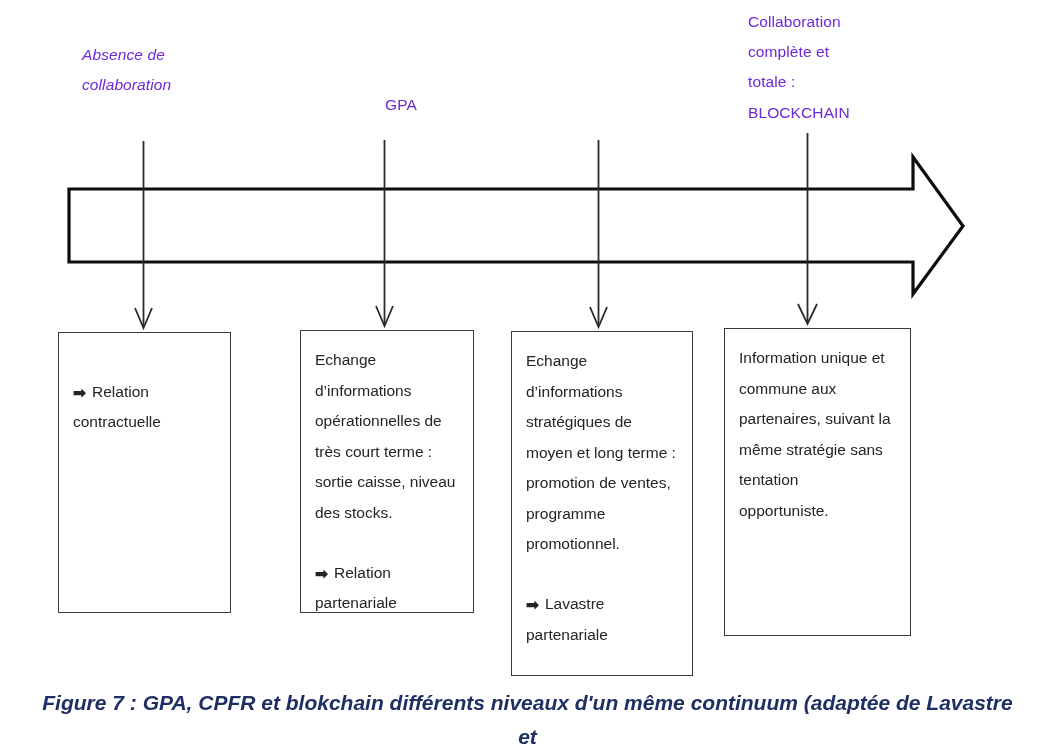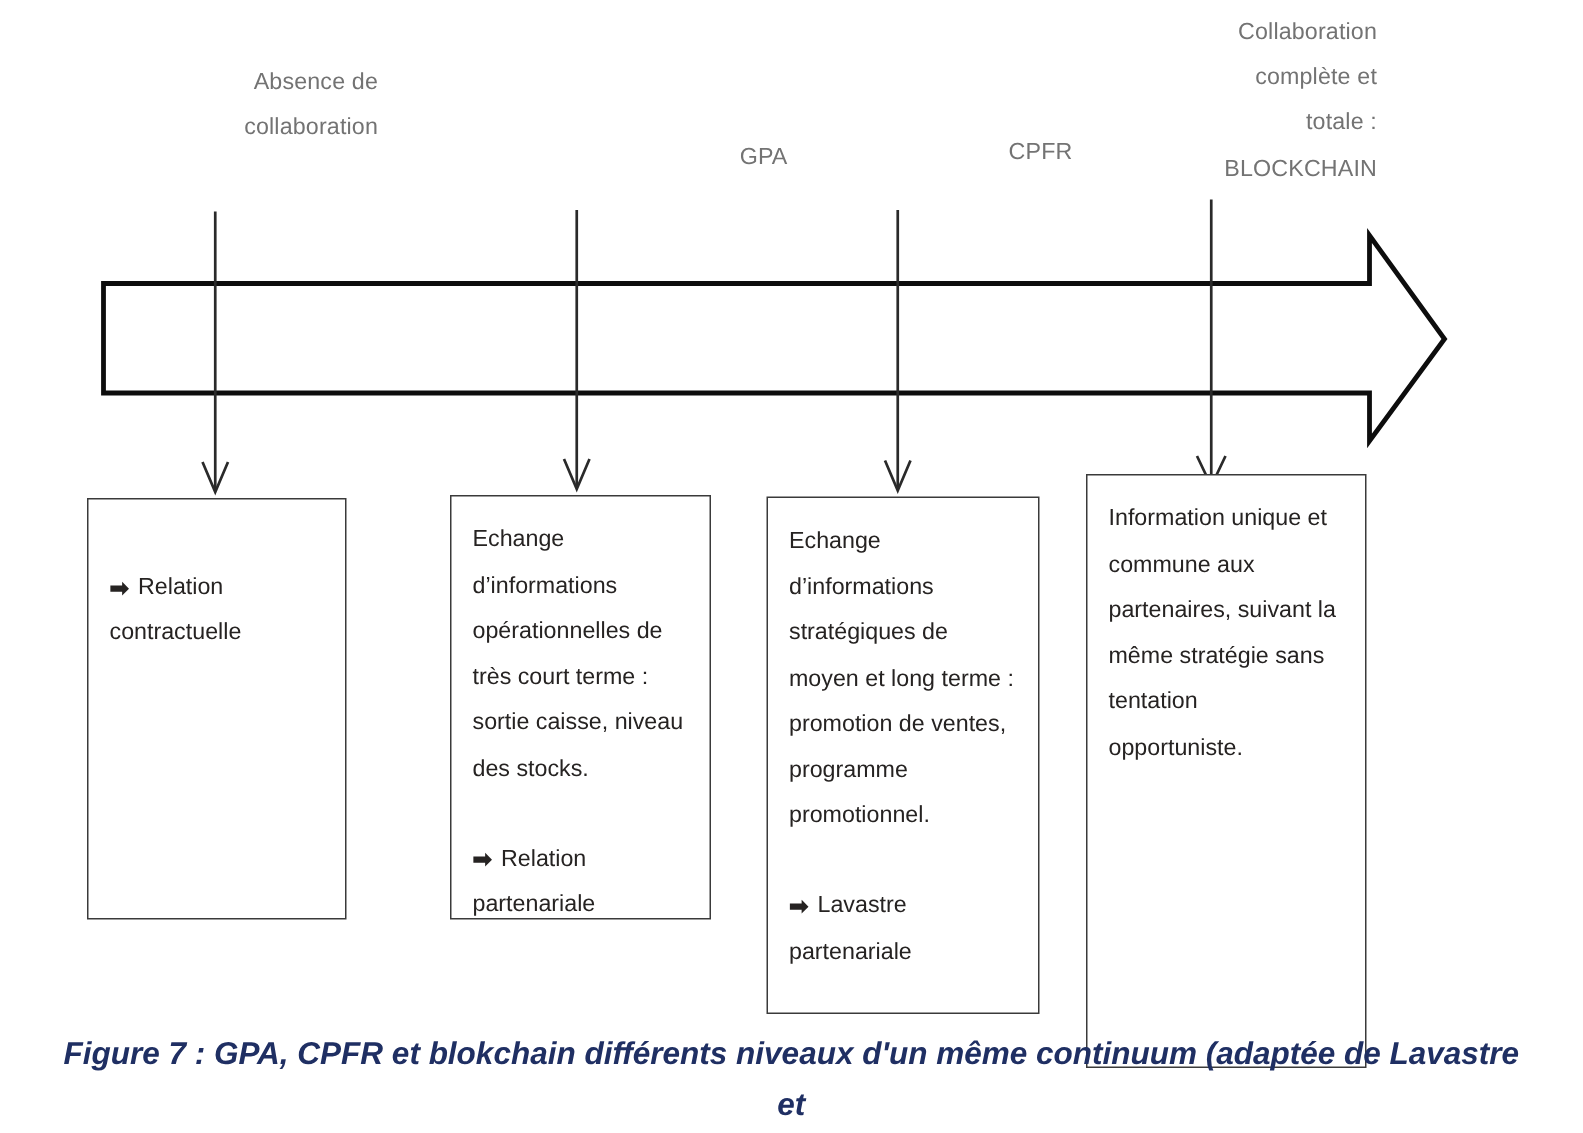--- a/index.html
+++ b/index.html
@@ -22,26 +22,25 @@
     left: 0; top: 0;
     width: 1055px;
     height: 755px;
   }
 
   
   .stage-label {
     position: absolute;
     font-size: 15.5px;
     line-height: 1.95;
-    color: #737373;
+    color: #6d28d9;
     white-space: pre-line;
     letter-spacing: 0.1px;
-    text-align: right;
   }
-  #stage-label-0 { left: 82px;  top: 40px;  width: 170px; }
+  #stage-label-0 { left: 82px;  top: 40px;  width: 170px; font-style: italic; }
   #stage-label-1 { left: 368px; top: 90px;  width: 140px; margin-left: 17px; }
   #stage-label-2 { left: 575px; top: 87px;  width: 140px; }
   #stage-label-3 { left: 748px; top: 7px;   width: 170px; }
 
   
   #continuum-arrow {
     position: absolute;
     left: 0; top: 0;
     width: 1055px;
     height: 755px;
@@ -68,21 +67,21 @@
     position: relative;
     top: 1px;
     margin-right: 7px;
     font-weight: bold;
     letter-spacing: -1px;
   }
 
   #stage-box-0 { left: 58px;  top: 332px; width: 173px; height: 281px; }
   #stage-box-1 { left: 300px; top: 330px; width: 174px; height: 283px; }
   #stage-box-2 { left: 511px; top: 331px; width: 182px; height: 345px; }
-  #stage-box-3 { left: 724px; top: 316px; width: 187px; height: 396px; }
+  #stage-box-3 { left: 724px; top: 328px; width: 187px; height: 308px; }
 
   #stage-box-1 .outcome { margin-top: 1.90em; }
   #stage-box-2 .outcome { margin-top: 1.90em; }
   #stage-box-3 .outcome { margin-top: 1.90em; }
 
   
   #figure-caption {
     position: absolute;
     left: 40px;
     top: 686px;
@@ -99,21 +98,20 @@
 </head>
 <body>
 
 <div id="canvas">
 
   <div class="stage-label" id="stage-label-0">Absence de
 collaboration</div>
 
   <div class="stage-label" id="stage-label-1">GPA</div>
 
-  <div class="stage-label" id="stage-label-2">CPFR</div>
 
   <div class="stage-label" id="stage-label-3">Collaboration
 complète et
 totale :
 BLOCKCHAIN</div>
 
   <svg id="continuum-arrow" viewBox="0 0 1055 755">
 
     <polygon points="69,189 913,189 913,157 963,226 913,294 913,262 69,262" fill="#ffffff" stroke="#0d0d0d" stroke-width="3.2" stroke-linejoin="miter"></polygon>
 

